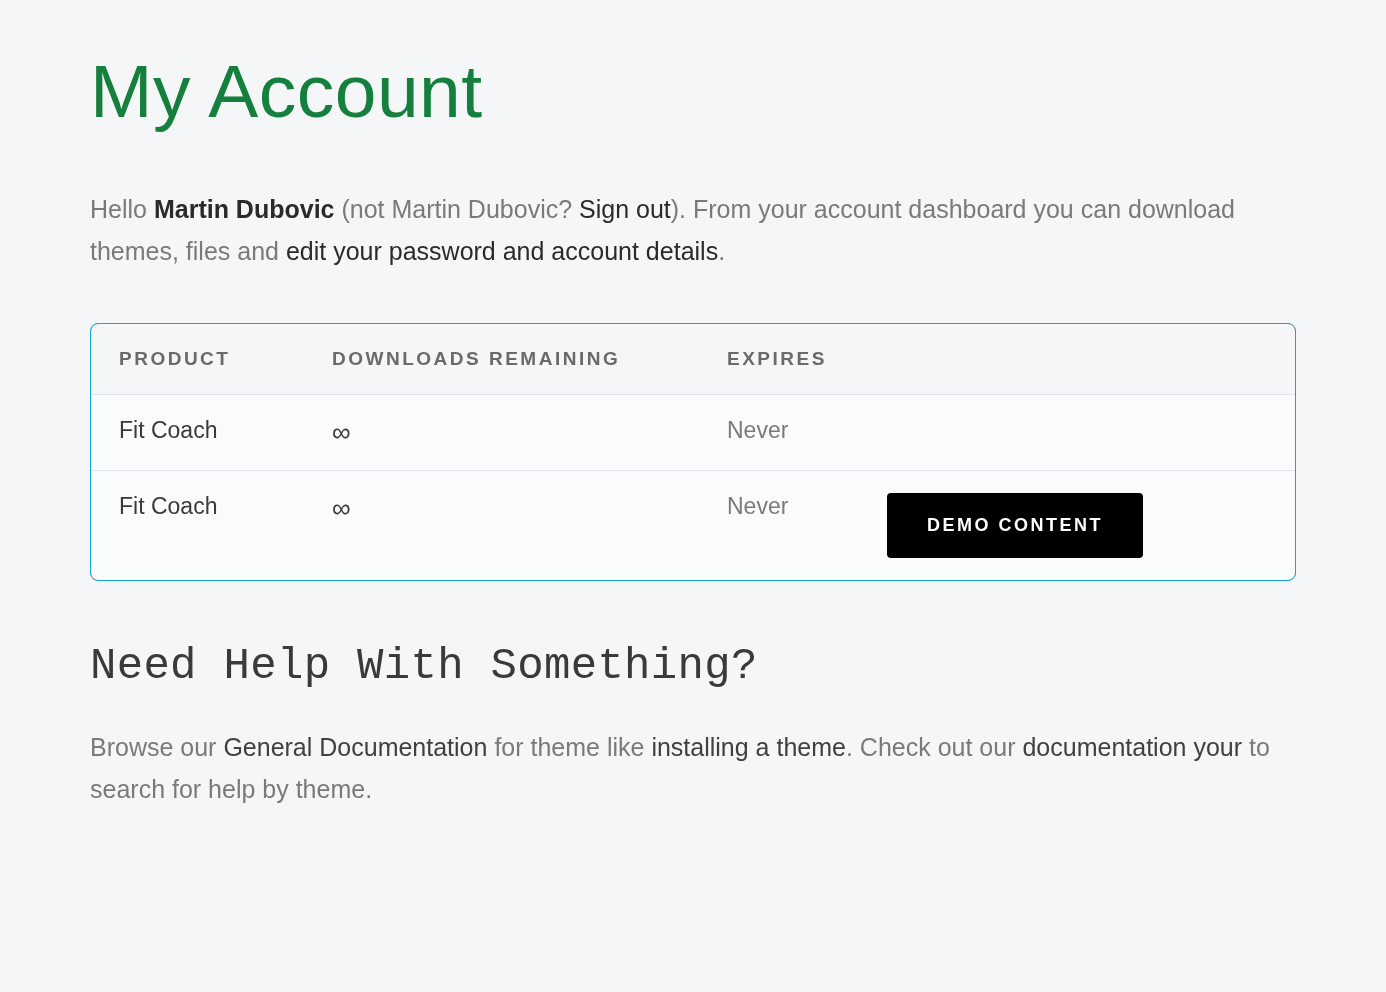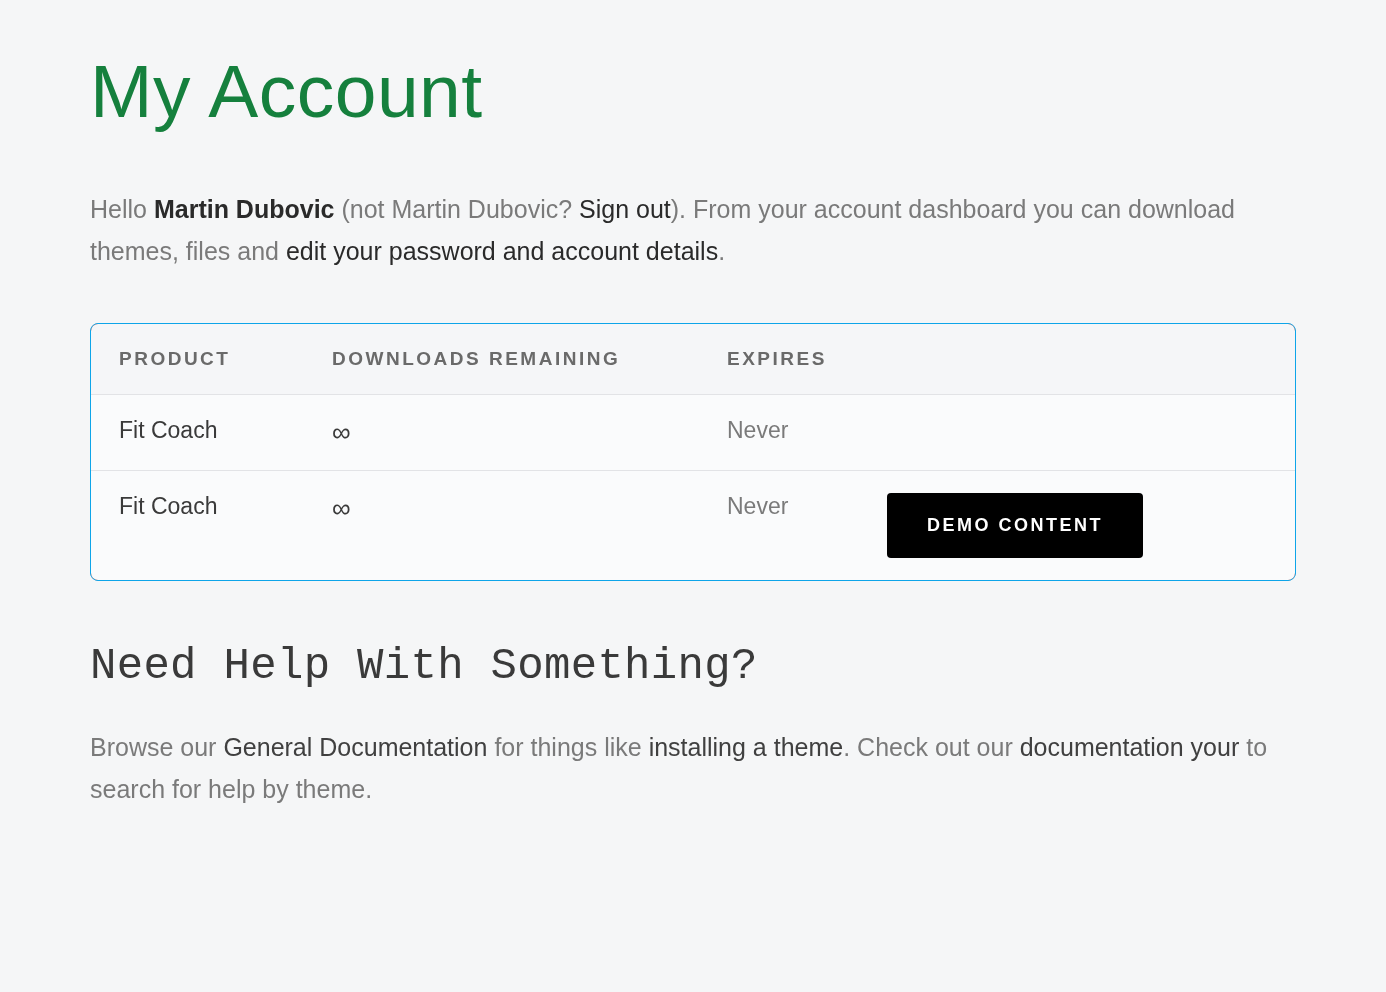--- a/index.html
+++ b/index.html
@@ -156,14 +156,14 @@
     <div class="col-expires cell-text muted">Never</div>
     <div class="col-download">
       <button class="download-btn">DEMO CONTENT</button>
     </div>
   </div>
 </div>
 
 <h2>Need Help With Something?</h2>
 
 <p class="help-text">
-  <span>Browse our </span><span class="link">General Documentation</span><span> for things like </span><span class="link">installing a theme</span><span>. Check out our </span><span class="link">documentation your</span><span> to search for help by theme.</span>
+  <span>Browse our </span><span class="link">General Documentation</span><span> for theme like </span><span class="link">installing a theme</span><span>. Check out our </span><span class="link">documentation your</span><span> to search for help by theme.</span>
 </p>
 
 </body></html>

